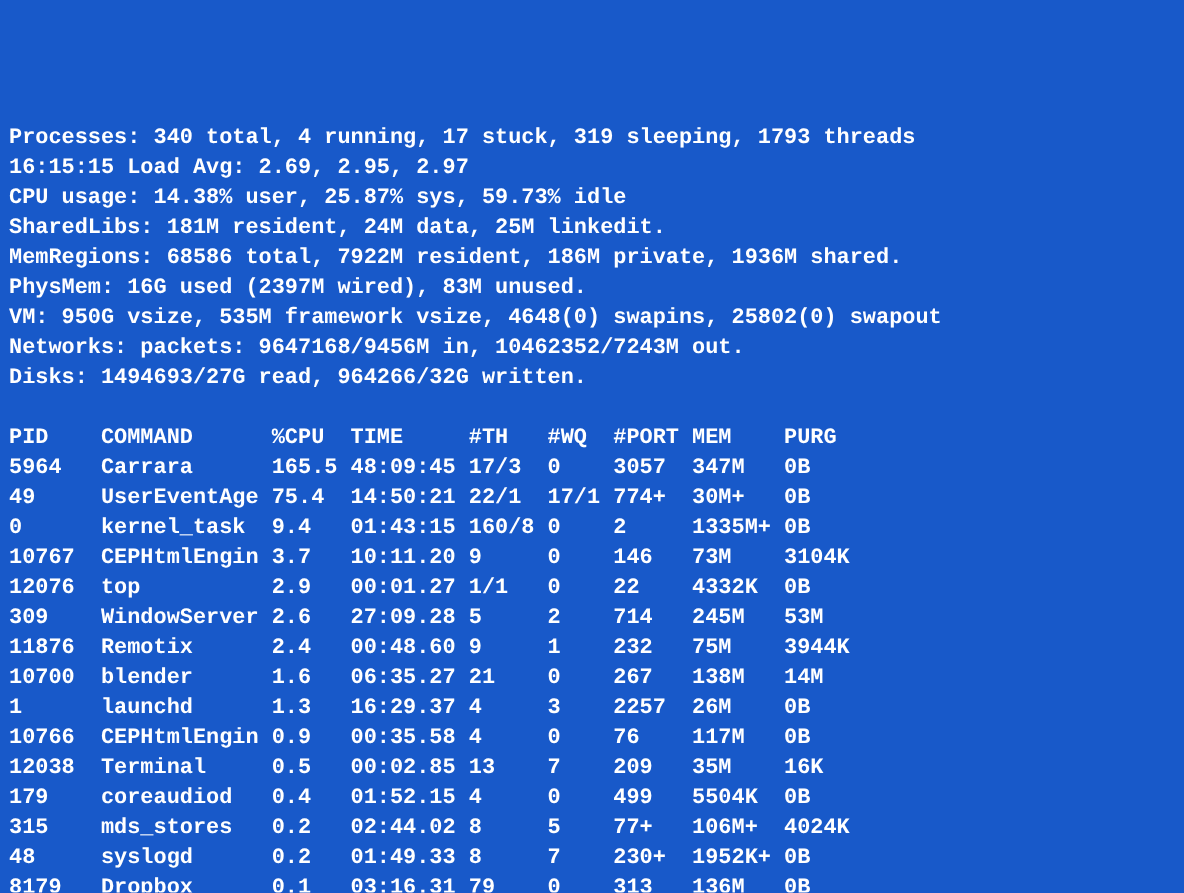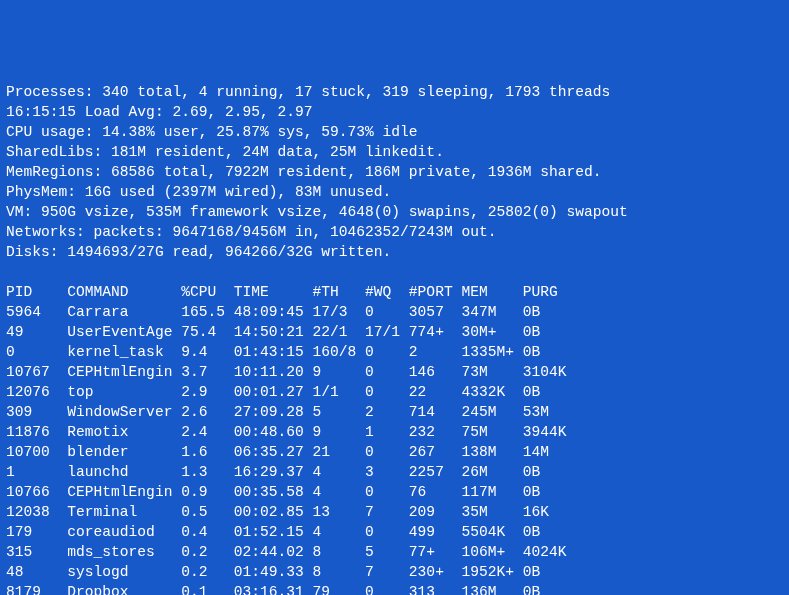--- a/index.html
+++ b/index.html
@@ -8,21 +8,21 @@
       background: #1859c9;
       color: #fff;
       font-family: "Menlo","Consolas","Courier New",monospace;
       font-size: 14.6px;
       line-height: 20px;
       letter-spacing: 0;
       overflow: hidden;
       padding: 2px 6px;
       white-space: pre;
     }
-    .header-line, .row { white-space: pre; }
+    .header-line, .row { white-space: pre; font-weight: bold; }
   </style>
 </head>
 <body>
 
 
 
 <div id="container"><div class="header-line">Processes: 340 total, 4 running, 17 stuck, 319 sleeping, 1793 threads</div><div class="header-line">16:15:15 Load Avg: 2.69, 2.95, 2.97</div><div class="header-line">CPU usage: 14.38% user, 25.87% sys, 59.73% idle</div><div class="header-line">SharedLibs: 181M resident, 24M data, 25M linkedit.</div><div class="header-line">MemRegions: 68586 total, 7922M resident, 186M private, 1936M shared.</div><div class="header-line">PhysMem: 16G used (2397M wired), 83M unused.</div><div class="header-line">VM: 950G vsize, 535M framework vsize, 4648(0) swapins, 25802(0) swapout</div><div class="header-line">Networks: packets: 9647168/9456M in, 10462352/7243M out.</div><div class="header-line">Disks: 1494693/27G read, 964266/32G written.</div><div class="header-line"> </div><div class="row">PID    COMMAND      %CPU  TIME     #TH   #WQ  #PORT MEM    PURG</div><div class="row">5964   Carrara      165.5 48:09:45 17/3  0    3057  347M   0B</div><div class="row">49     UserEventAge 75.4  14:50:21 22/1  17/1 774+  30M+   0B</div><div class="row">0      kernel_task  9.4   01:43:15 160/8 0    2     1335M+ 0B</div><div class="row">10767  CEPHtmlEngin 3.7   10:11.20 9     0    146   73M    3104K</div><div class="row">12076  top          2.9   00:01.27 1/1   0    22    4332K  0B</div><div class="row">309    WindowServer 2.6   27:09.28 5     2    714   245M   53M</div><div class="row">11876  Remotix      2.4   00:48.60 9     1    232   75M    3944K</div><div class="row">10700  blender      1.6   06:35.27 21    0    267   138M   14M</div><div class="row">1      launchd      1.3   16:29.37 4     3    2257  26M    0B</div><div class="row">10766  CEPHtmlEngin 0.9   00:35.58 4     0    76    117M   0B</div><div class="row">12038  Terminal     0.5   00:02.85 13    7    209   35M    16K</div><div class="row">179    coreaudiod   0.4   01:52.15 4     0    499   5504K  0B</div><div class="row">315    mds_stores   0.2   02:44.02 8     5    77+   106M+  4024K</div><div class="row">48     syslogd      0.2   01:49.33 8     7    230+  1952K+ 0B</div><div class="row">8179   Dropbox      0.1   03:16.31 79    0    313   136M   0B</div></div>
 
 
 

